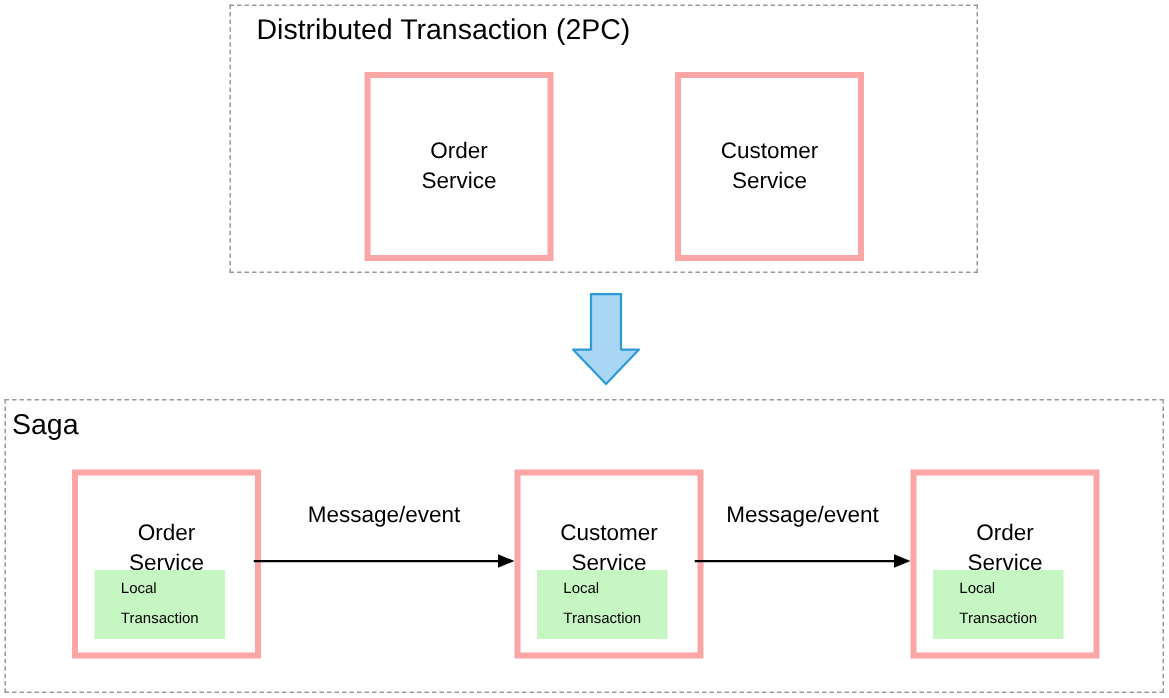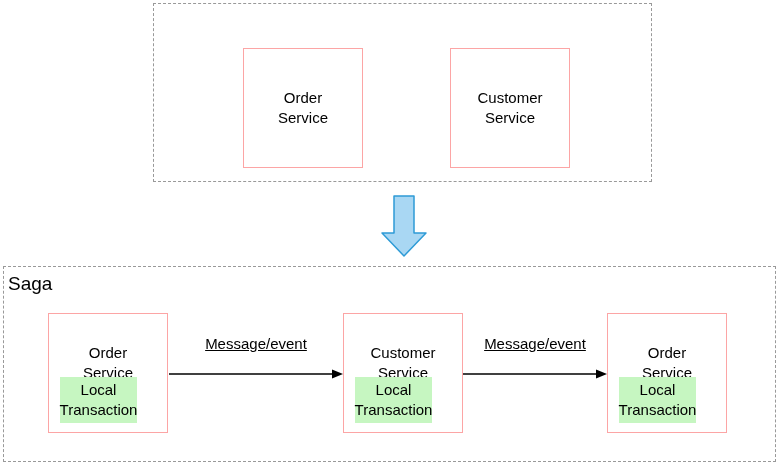--- a/index.html
+++ b/index.html
@@ -31,21 +31,21 @@
     color: #000000;
     white-space: nowrap;
   }
   #twopc-title { left: 171px; top: 9px; }
   #saga-title  { left: 8px;  top: 272px; }
 
   .service-box {
     position: absolute;
     width: 118px;
     height: 118px;
-    border: 1px solid #fca5a5;
+    border: 4px solid #fca5a5;
     background: #ffffff;
     text-align: center;
     font-size: 15px;
     line-height: 20px;
     white-space: pre-line;
   }
   .service-box.centered {
     display: flex;
     align-items: center;
     justify-content: center;
@@ -58,59 +58,59 @@
   #saga-box-3 { left: 607px; top: 313px; }
 
   .saga-service-name {
     padding-top: 9px;
     white-space: pre-line;
   }
   .local-transaction {
     position: absolute;
     left: 11px;
     top: 63px;
-    width: 77px;
+    width: 87px;
     height: 46px;
     background: #c6f6c1;
     display: flex;
     align-items: center;
     justify-content: center;
-    text-align: center;
-    font-size: 15px;
+    text-align: left;
+    font-size: 10px;
     line-height: 20px;
     white-space: pre-line;
   }
 
   .blue-arrow-svg {
     position: absolute;
     left: 381px;
     top: 195px;
   }
 
   .message-arrow-svg { position: absolute; }
   #message-arrow-1 { left: 169px; top: 366px; }
   #message-arrow-2 { left: 463px; top: 366px; }
 
   .message-label {
     position: absolute;
     text-align: center;
     font-size: 15px;
     line-height: 18px;
     white-space: nowrap;
-    text-decoration: underline;
   }
   #message-label-1 { left: 169px; top: 335px; width: 174px; }
   #message-label-2 { left: 463px; top: 335px; width: 144px; }
 </style>
 </head>
 <body>
 
 <div id="page">
 
   <div id="twopc-container" class="dashed-container"></div>
+  <div id="twopc-title" class="container-title">Distributed Transaction (2PC)</div>
 
   <div id="twopc-box-order" class="service-box centered">
     <span>Order
 Service</span>
   </div>
 
   <div id="twopc-box-customer" class="service-box centered">
     <span>Customer
 Service</span>
   </div>

